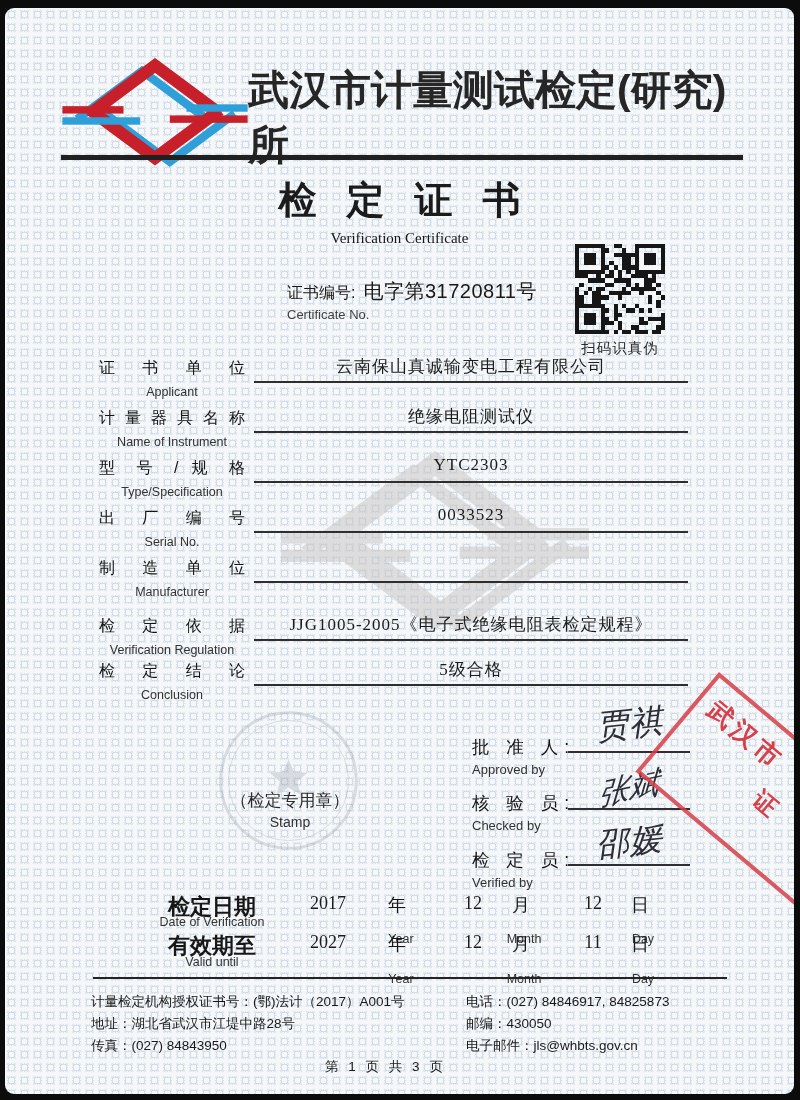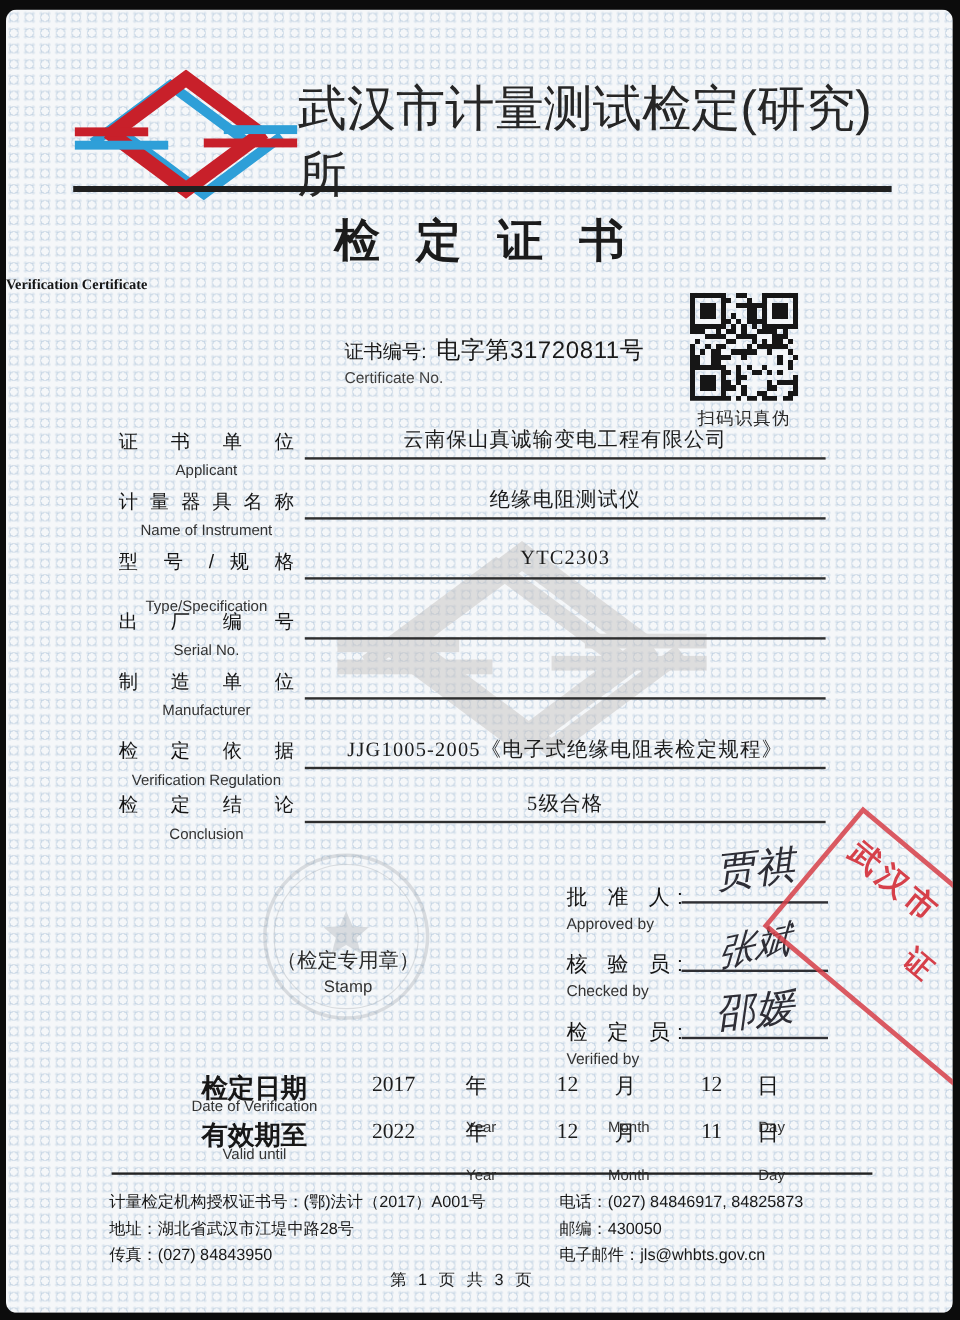--- a/index.html
+++ b/index.html
@@ -9,28 +9,28 @@
     background-color:#f5f7f9;
     background-image:
       radial-gradient(closest-side, rgba(255,255,255,0) 45%, rgba(125,160,195,.28) 46%, rgba(125,160,195,.28) 62%, rgba(255,255,255,0) 63%),
       radial-gradient(circle, rgba(125,160,195,.20) 1px, rgba(255,255,255,0) 1.8px);
     background-size:13px 13px, 6.5px 6.5px;}
   .abs{position:absolute;}
   .serif{font-family:"Liberation Serif",serif;}
 
   
   .logo{left:55px;top:50px;width:190px;height:113px;}
-  .org-cn{left:243px;top:55px;width:510px;font-size:41px;font-weight:normal;color:#262626;letter-spacing:0;}
+  .org-cn{left:243px;top:55px;width:510px;font-size:41px;font-weight:bold;color:#262626;letter-spacing:0;}
   .org-en{left:246px;top:124px;font-size:16.5px;color:#3a3a3a;letter-spacing:.4px;}
   .rule{left:56px;top:147px;width:682px;height:5px;background:#202020;}
 
   
   .t-cn{left:0;top:167px;width:100%;text-align:center;font-size:38px;font-weight:bold;color:#1b1b1b;
         letter-spacing:30px;margin-left:15px;}
-  .t-en{left:0;top:222px;width:100%;text-align:left;font-size:12px;font-weight:bold;color:#161616;}
+  .t-en{left:0;top:222px;width:100%;text-align:center;font-size:15px;font-weight:normal;color:#161616;}
 
   
   .certno{left:282px;top:270px;display:flex;align-items:baseline;gap:8px;color:#1a1a1a;}
   .certno .lab{font-size:16px;}
   .certno .val{font-size:20px;letter-spacing:.5px;}
   .certno-en{left:282px;top:299px;font-size:13px;color:#3f3f3f;}
   .qr{left:570px;top:236px;width:90px;height:90px;}
   .qr-cap{left:562px;top:331px;width:106px;text-align:center;font-size:14.5px;color:#2a2a2a;letter-spacing:1px;}
 
   
@@ -356,26 +356,27 @@
   <div class="abs fen" style="top:377px">Applicant</div>
   <div class="abs fval" style="top:347px">云南保山真诚输变电工程有限公司</div>
   <div class="abs fline" style="top:373px"></div>
 
   <div class="abs flabel" style="top:400px">计 量 器 具 名 称</div>
   <div class="abs fen" style="top:427px">Name of Instrument</div>
   <div class="abs fval" style="top:397px">绝缘电阻测试仪</div>
   <div class="abs fline" style="top:423px"></div>
 
   <div class="abs flabel" style="top:450px">型 号 / 规 格</div>
-  <div class="abs fen" style="top:490px">Type/Specification</div>
+  <div class="abs fen" style="top:477px">Type/Specification</div>
   <div class="abs fval" style="top:447px">YTC2303</div>
   <div class="abs fline" style="top:473px"></div>
 
   <div class="abs flabel" style="top:500px">出 厂 编 号</div>
   <div class="abs fen" style="top:527px">Serial No.</div>
+  <div class="abs fval" style="top:497px">0033523</div>
   <div class="abs fline" style="top:523px"></div>
 
   <div class="abs flabel" style="top:550px">制 造 单 位</div>
   <div class="abs fen" style="top:577px">Manufacturer</div>
   <div class="abs fline" style="top:573px"></div>
 
   <div class="abs flabel" style="top:608px">检 定 依 据</div>
   <div class="abs fen" style="top:635px">Verification Regulation</div>
   <div class="abs fval" style="top:605px;font-size:17px">JJG1005-2005《电子式绝缘电阻表检定规程》</div>
   <div class="abs fline" style="top:631px"></div>
@@ -420,21 +421,21 @@
   <div class="abs d-num" style="left:447px;top:885px;width:42px">12</div>
   <div class="abs d-unit" style="left:507px;top:885px">月</div>
   <div class="abs d-num" style="left:567px;top:885px;width:42px">12</div>
   <div class="abs d-unit" style="left:626px;top:885px">日</div>
   <div class="abs d-uen" style="left:368px;top:908px;width:56px">Year</div>
   <div class="abs d-uen" style="left:489px;top:908px;width:60px">Month</div>
   <div class="abs d-uen" style="left:612px;top:908px;width:52px">Day</div>
 
   <div class="abs d-cn" style="top:923px">有效期至</div>
   <div class="abs d-en" style="top:947px">Valid until</div>
-  <div class="abs d-num" style="left:283px;top:924px">2022</div>
+  <div class="abs d-num" style="left:283px;top:924px">2027</div>
   <div class="abs d-unit" style="left:383px;top:924px">年</div>
   <div class="abs d-num" style="left:447px;top:924px;width:42px">12</div>
   <div class="abs d-unit" style="left:507px;top:924px">月</div>
   <div class="abs d-num" style="left:567px;top:924px;width:42px">11</div>
   <div class="abs d-unit" style="left:626px;top:924px">日</div>
   <div class="abs d-uen" style="left:368px;top:948px;width:56px">Year</div>
   <div class="abs d-uen" style="left:489px;top:948px;width:60px">Month</div>
   <div class="abs d-uen" style="left:612px;top:948px;width:52px">Day</div>
 
   <div class="abs frule"></div>

